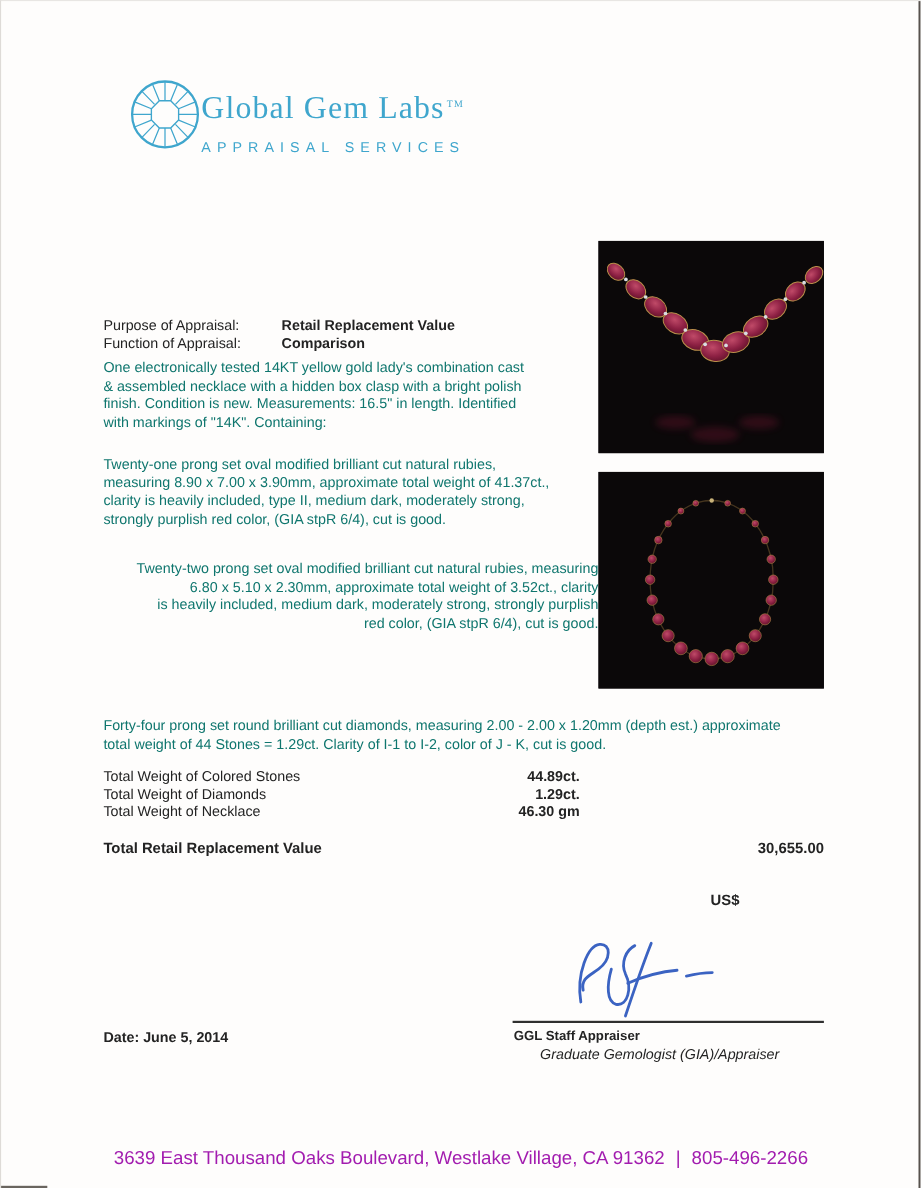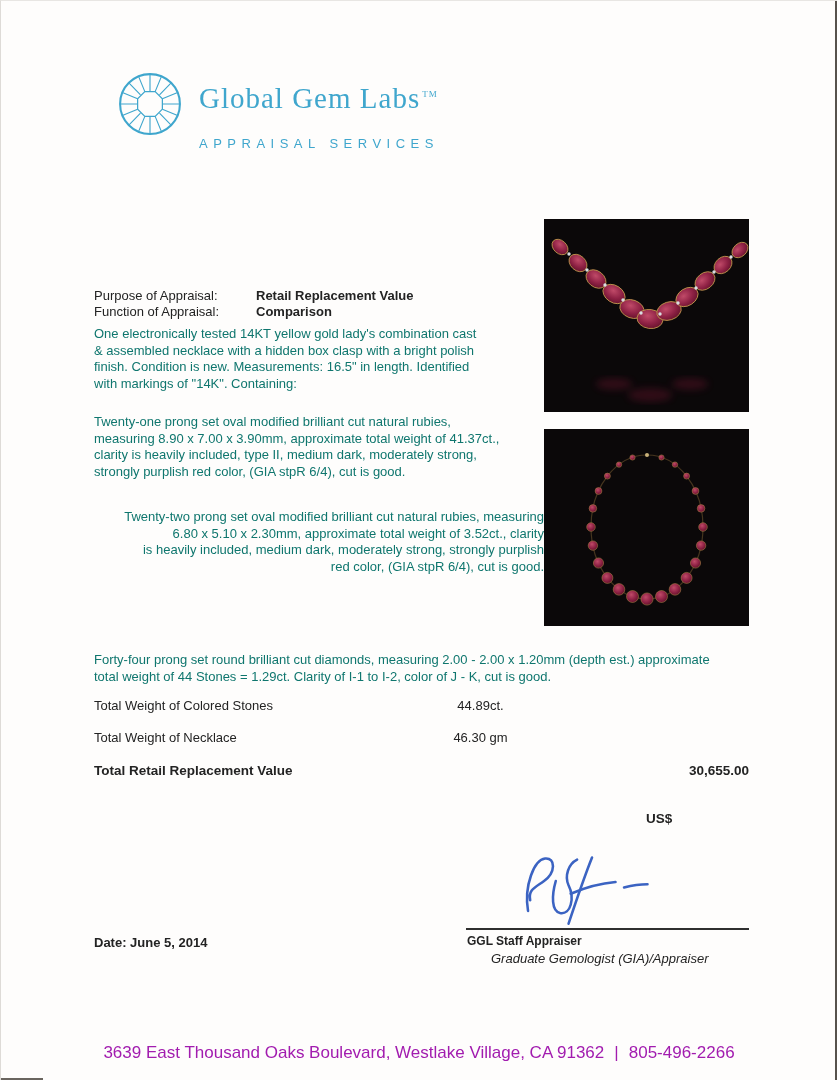--- a/index.html
+++ b/index.html
@@ -3,46 +3,46 @@
 <meta charset="utf-8">
 <style>
   * { margin:0; padding:0; box-sizing:border-box; }
   html,body { width:837px; height:1080px; }
   body { font-family:"Liberation Sans", sans-serif; background:#ffffff; position:relative; overflow:hidden; color:#232323; }
   .page { position:absolute; inset:0; background:#fefdfc; border-left:1px solid #dedbd7; border-top:1px solid #e8e6e3; }
   .edge-right { position:absolute; right:0; top:0; width:2px; height:100%; background:#57524d; }
   .edge-bottom-left { position:absolute; left:0; bottom:0; width:42px; height:2px; background:#6a655f; }
 
   
-  .brand { position:absolute; left:116px; top:70px; display:flex; gap:16px; align-items:flex-start; }
+  .brand { position:absolute; left:116px; top:70px; display:flex; gap:0; align-items:flex-start; }
   .brand-icon { width:66px; height:66px; }
   .brand-text { padding-top:8px; }
   .brand-name { font-family:"Liberation Serif", serif; font-size:29px; color:#3fa6cd; letter-spacing:1px; line-height:30px; }
   .tm { font-size:9px; vertical-align:super; margin-left:2px; color:#3fa6cd; }
-  .brand-tagline { margin-top:23px; font-size:13px; letter-spacing:5.5px; color:#3fa6cd; }
+  .brand-tagline { margin-top:12px; font-size:13px; letter-spacing:5.5px; color:#3fa6cd; }
 
   
   .kv-row { position:absolute; left:93px; font-size:13px; line-height:16px; }
   .kv-purpose { top:287px; }
   .kv-function { top:303px; }
   .kv-label { display:inline-block; width:162px; }
   .kv-value { font-weight:bold; }
 
   
   .para { position:absolute; white-space:pre-line; font-size:13px; line-height:16.5px; color:#0f766e; }
   .p-desc { left:93px; top:325px; width:440px; }
   .p-r1   { left:93px; top:413px; width:450px; }
   .p-r2   { left:93px; top:508px; width:450px;text-align:right; }
   .p-note { left:93px; top:586px; width:450px; }
   .p-dia  { left:93px; top:651px; width:660px; }
 
   
   .totals-row { position:absolute; left:93px; width:655px; font-size:13px; }
   .tr-0 { top:697px; } .tr-1 { top:713px; } .tr-2 { top:729px; }
-  .t-value { position:absolute; left:340px; width:93px; text-align:center; font-weight:normal; }
+  .t-value { position:absolute; left:340px; width:93px; text-align:right; font-weight:bold; }
 
   .grand { position:absolute; left:93px; top:762px; width:655px; font-size:13.5px; font-weight:bold; }
   .g-currency { position:absolute; left:552px;margin-top:48px; }
   .g-amount { position:absolute; left:578px; width:77px; text-align:right; }
 
   
   .photo { position:absolute; background:#0b0809; }
   .photo-top { left:543px; top:218px; width:205px; height:193px; }
   .photo-bottom { left:543px; top:428px; width:205px; height:197px; }
   .photo svg { display:block; width:100%; height:100%; }
@@ -183,20 +183,24 @@
         <circle cx="75" cy="35.6" r="2.7"></circle>
           <circle cx="88.5" cy="28.5" r="2.6"></circle>
       </g>
     </svg>
   </div>
 
   <div class="totals-row tr-0">
     <span class="t-label">Total Weight of Colored Stones</span>
     <span class="t-value">44.89ct.</span>
   </div>
+  <div class="totals-row tr-1">
+    <span class="t-label">Total Weight of Diamonds</span>
+    <span class="t-value">1.29ct.</span>
+  </div>
   <div class="totals-row tr-2">
     <span class="t-label">Total Weight of Necklace</span>
     <span class="t-value">46.30 gm</span>
   </div>
 
   <div class="grand">
     <span>Total Retail Replacement Value</span>
     <span class="g-currency">US$</span>
     <span class="g-amount">30,655.00</span>
   </div>

